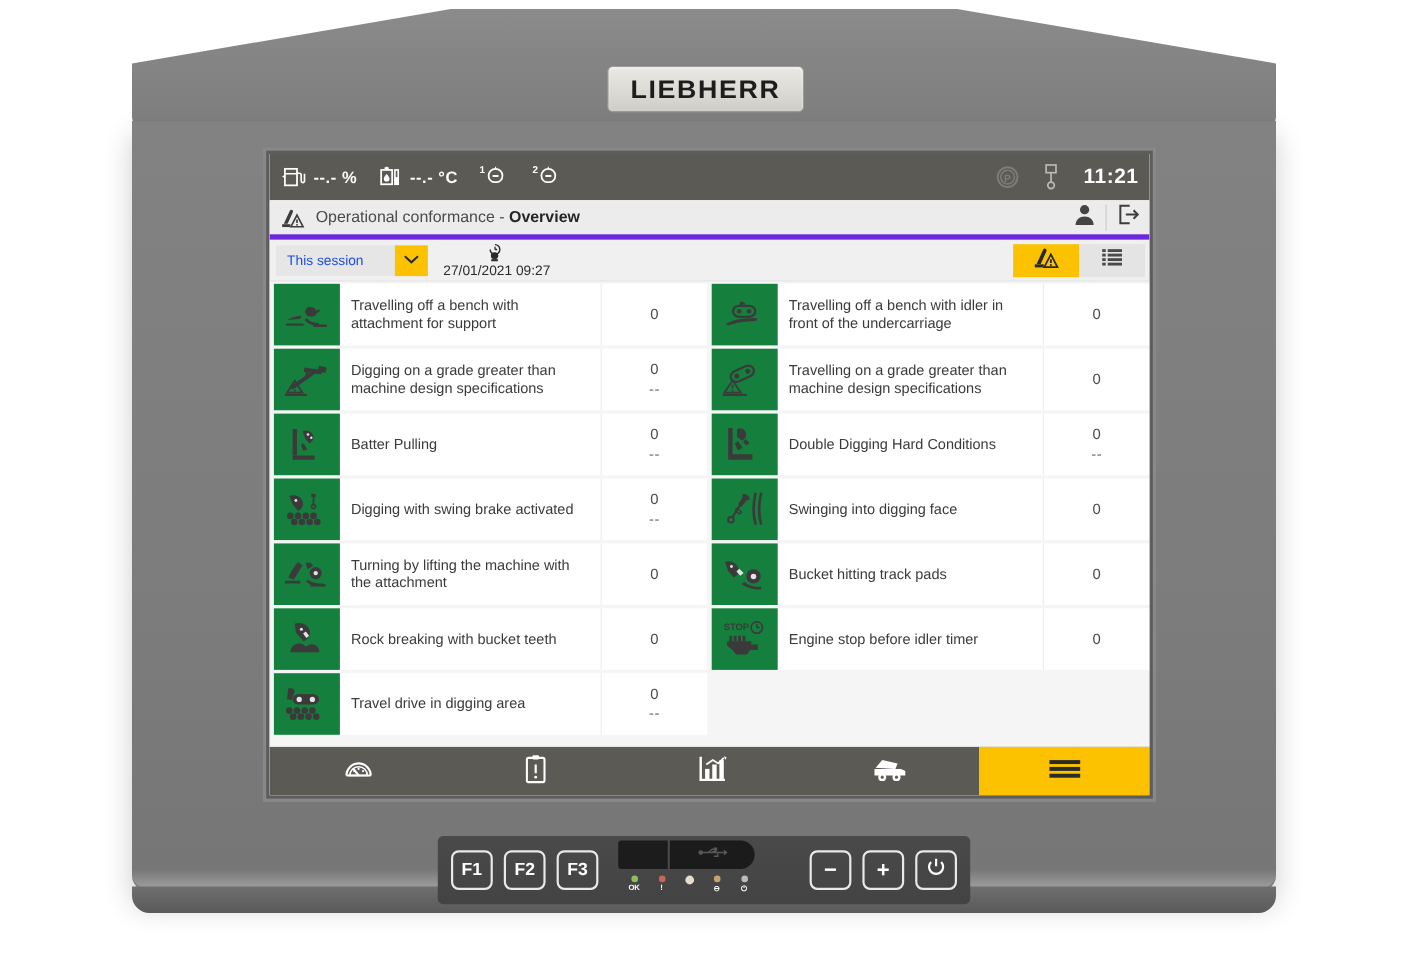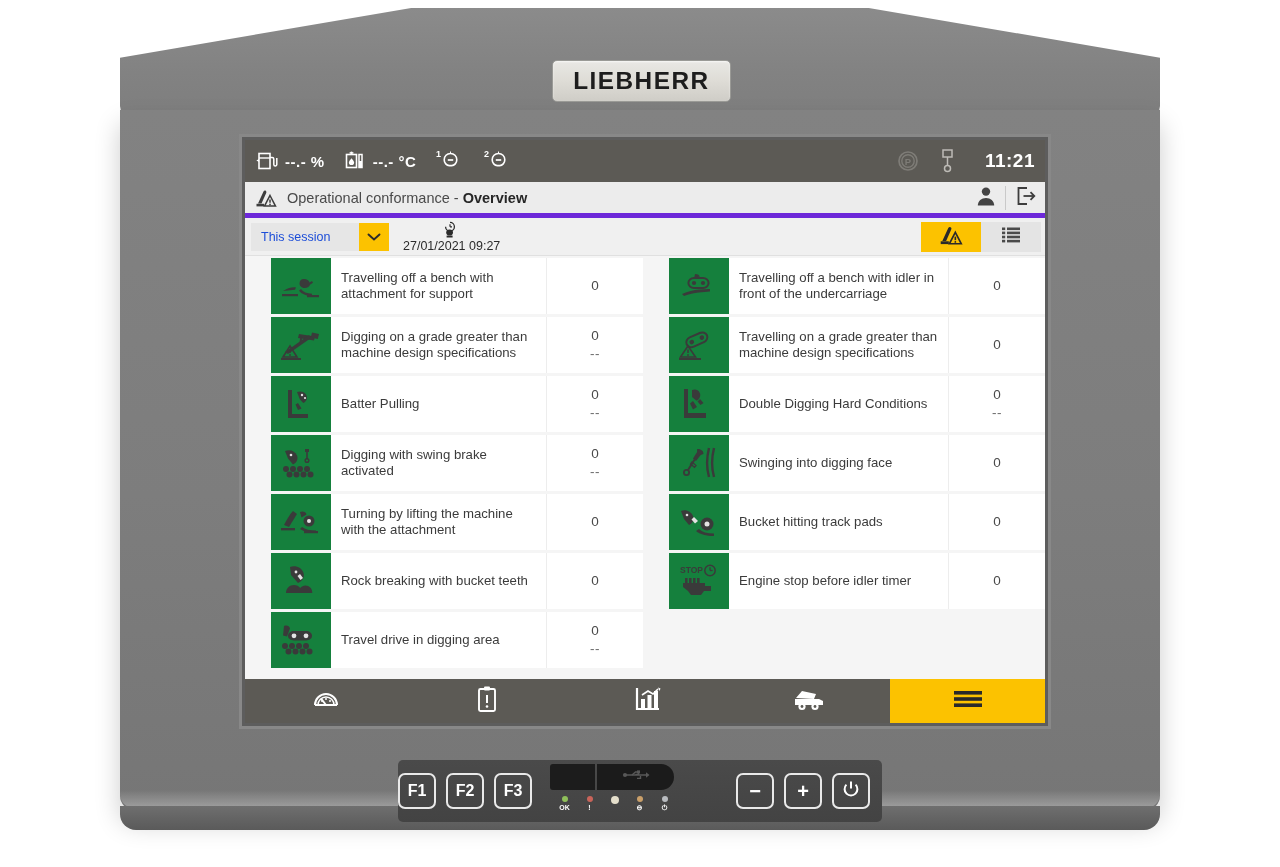--- a/index.html
+++ b/index.html
@@ -76,21 +76,21 @@
     background:#5c5a55;
     display:flex;align-items:center;
     color:#ffffff;
     padding:0 10px;
     box-sizing:border-box;
   }
   .sb-group{display:flex;align-items:center;margin-right:18px;}
   .sb-val{font-size:15px;font-weight:bold;margin-left:6px;letter-spacing:.5px;}
   .sb-spacer{flex:1;}
   .sb-right{display:flex;align-items:center;gap:16px;}
-  .sb-time{font-size:19px;font-weight:bold;letter-spacing:.5px;margin-left:12px;}
+  .sb-time{font-size:19px;font-weight:bold;letter-spacing:.5px;margin-left:4px;}
   .icon-w svg{display:block;}
 
   
   .titlebar{
     height:36px;flex:0 0 36px;
     background:#ececec;
     display:flex;align-items:center;
     border-bottom:5px solid #6d28d9;
     box-sizing:border-box;
   }
@@ -143,21 +143,20 @@
     gap:3px;
     padding:2px 0 0 0;
     box-sizing:border-box;
   }
   .tcol.left{padding-left:4px;padding-right:2px;}
   .tcol.right{padding-left:2px;padding-right:0;}
   .trow{
     height:56px;flex:0 0 56px;
     display:flex;align-items:stretch;
     background:#ffffff;
-    margin-left:22px;
   }
   .trow.blank{background:transparent;}
   .t-icon{
     width:60px;flex:0 0 60px;
     background:#15803d;
     display:flex;align-items:center;justify-content:center;
   }
   .t-label{
     flex:1;display:flex;align-items:center;
     font-size:13.2px;color:#3b3b3b;line-height:1.25;
@@ -182,21 +181,21 @@
   }
   .navbtn.menu{flex:0 0 155px;background:#fcc200;}
 
   
   .keypad{
     position:absolute;left:398px;top:760px;width:484px;height:62px;
     background:linear-gradient(180deg,#4a4a4a 0%,#434343 100%);
     border-radius:5px;
     display:flex;align-items:center;
   }
-  .fkeys{display:flex;gap:10px;}
+  .fkeys{display:flex;gap:10px;margin-left:12px;}
   .fkey{
     width:34px;height:32px;border:2px solid #e9e9e9;border-radius:7px;
     display:flex;align-items:center;justify-content:center;
     color:#ffffff;font-size:16px;font-weight:bold;
   }
   .usbzone{
     width:130px;height:62px;margin-left:18px;position:relative;
   }
   .usbcap{
     position:absolute;left:0;top:4px;width:45px;height:26px;

